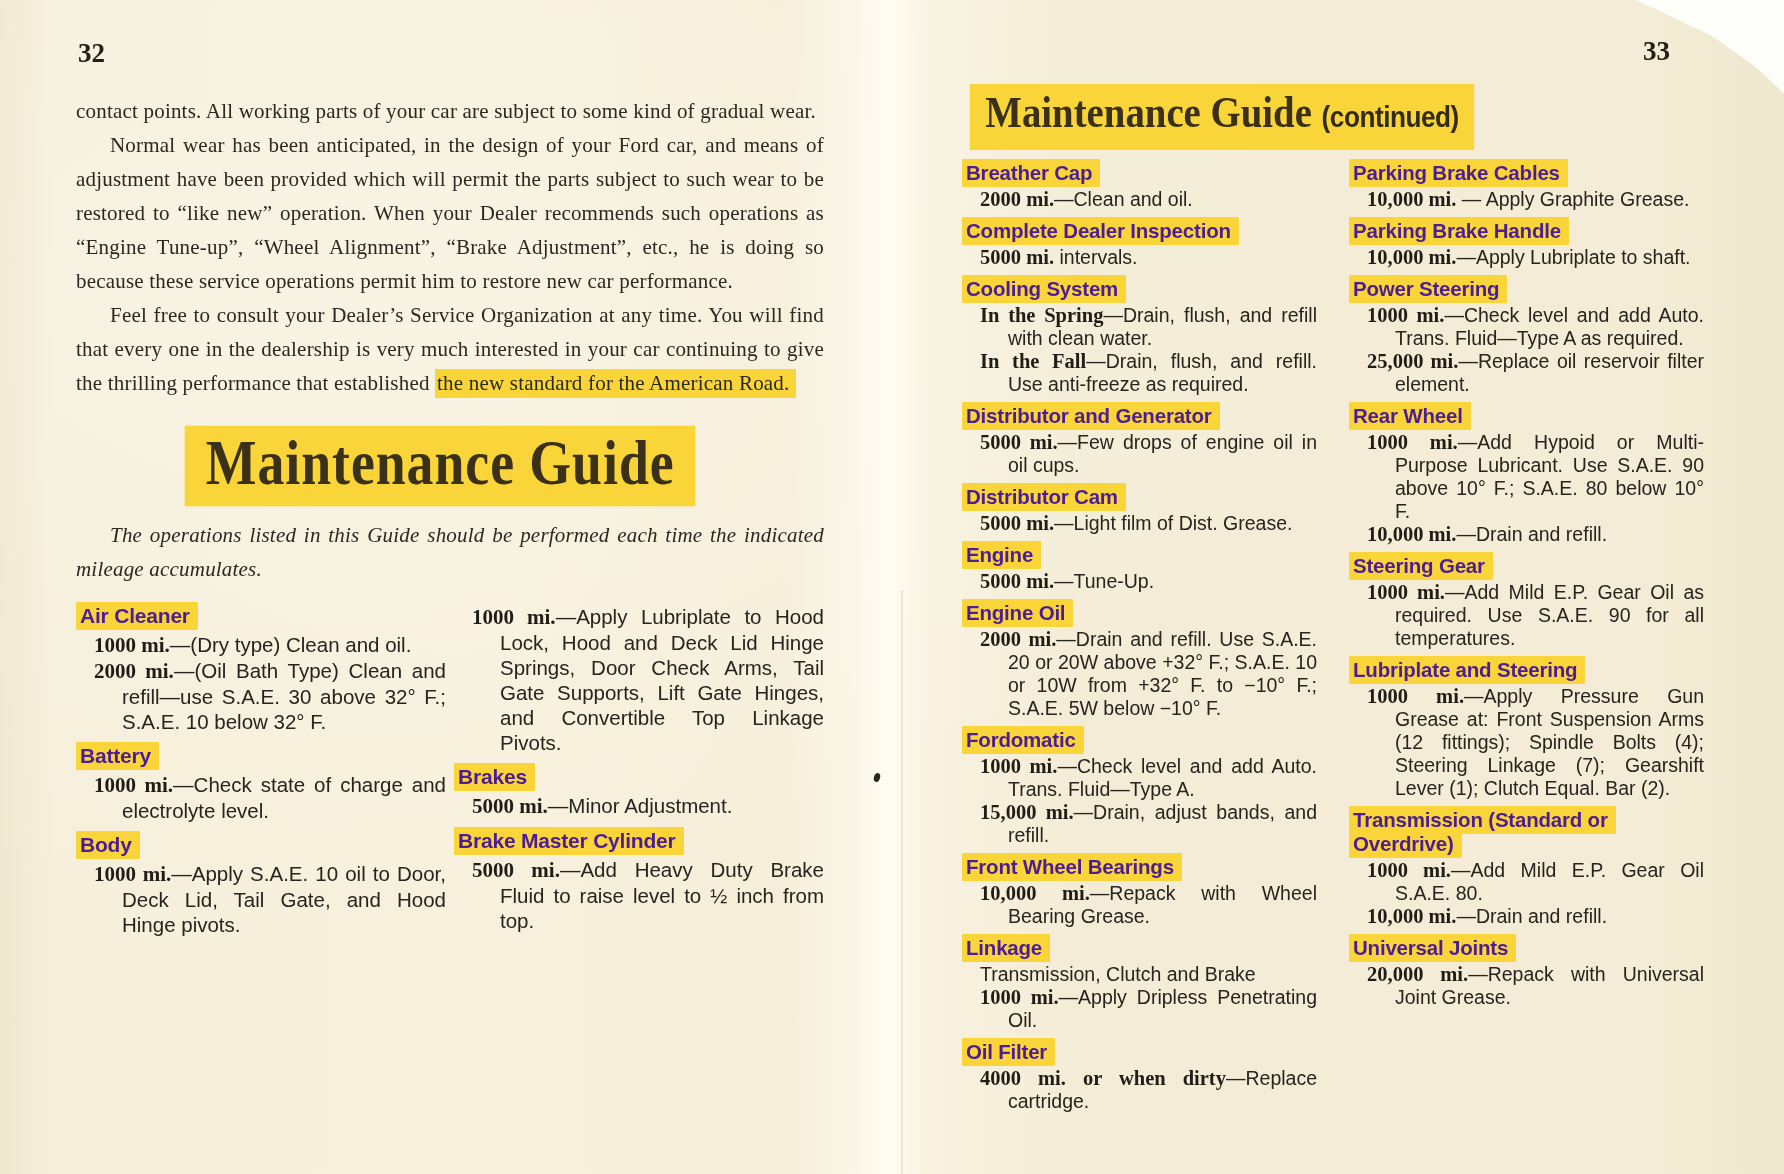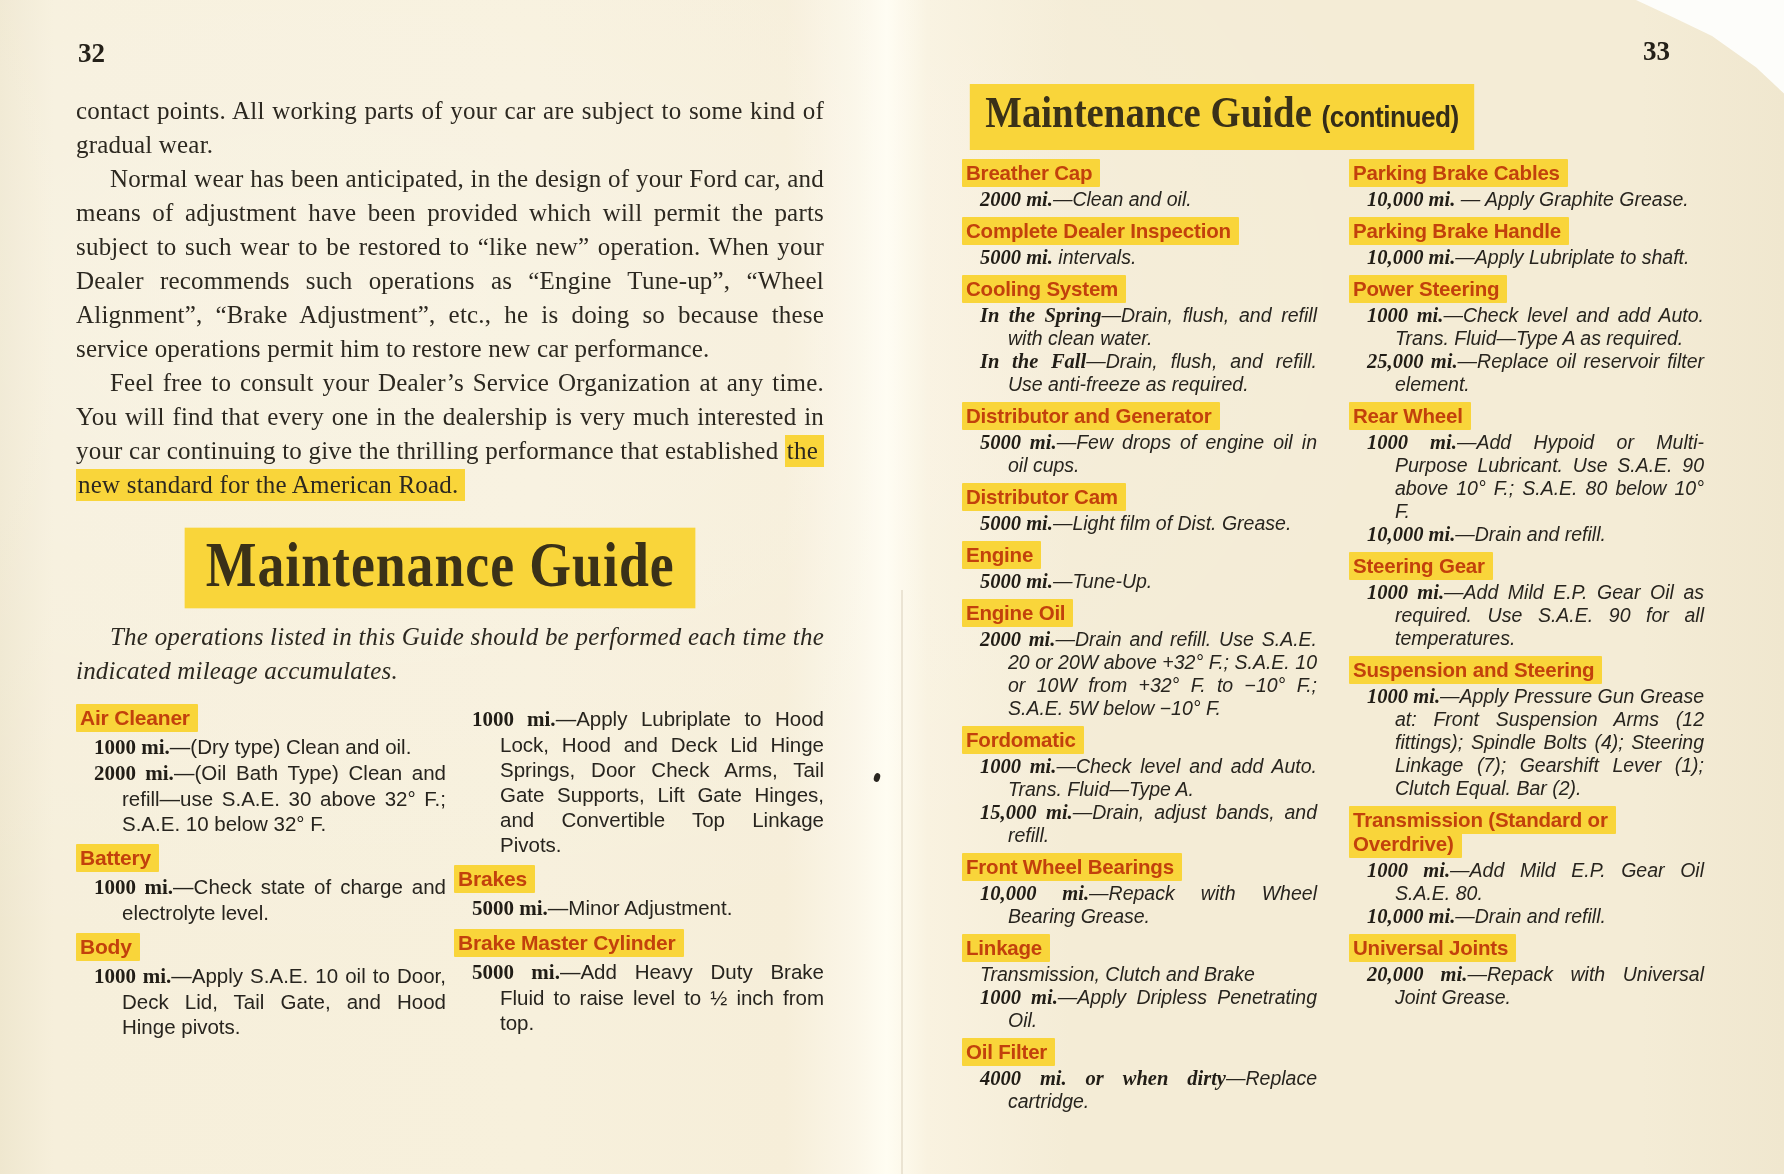--- a/index.html
+++ b/index.html
@@ -35,41 +35,41 @@
   .page-number{
     position:absolute; font-weight:bold; font-size:27px; color:#242018;
     font-family:"Liberation Serif", serif;
   }
   .pn-left{ left:78px; top:38px; }
   .pn-right{ left:1643px; top:36px; }
 
   
   .lp-text{ position:absolute; left:76px; top:94px; width:748px; }
   .para{
-    margin:0; font-size:25px; line-height:34px; text-align:justify;
+    margin:0; font-size:21px; line-height:34px; text-align:justify;
     color:#2c2820; letter-spacing:0.2px;
   }
   .para.indent{ text-indent:34px; }
   .para .hl{ padding:2px 6px 3px 2px; }
   .lp-title{ text-align:center; margin:30px 40px 16px 20px; }
   .lp-title .hl{
     display:inline-block; padding:2px 22px 8px 22px;
     font-family:"Liberation Serif", serif; font-weight:bold;
     font-size:56px; line-height:62px; color:#3a3118; letter-spacing:1px;
     transform:scale(0.96,1.12); transform-origin:center;
   }
   .intro{ margin:0 0 18px 0;font-style:italic; }
 
   
   .cols{ display:flex; gap:8px; }
   .col{ flex:1 1 0; min-width:0; }
   .mi{ margin:0 0 10px 0; }
   .mi-h{
     font-family:"Liberation Sans", sans-serif; font-weight:bold;
-    font-size:21px; line-height:24px; color:#c2410c; letter-spacing:-0.2px;
+    font-size:21px; line-height:24px; color:#4c1d95; letter-spacing:-0.2px;
     margin:0 0 4px 0;
   }
   .mi-h .hl{ padding:2px 8px 3px 4px; border-radius:1px; }
   .mi-e{
     margin:0; font-family:"Liberation Sans", sans-serif;
     font-size:20px; line-height:24px; color:#27241e;
     text-align:justify; padding-left:46px; text-indent:-28px;
   }
   .mi-pre{
     margin:0; font-family:"Liberation Sans", sans-serif;
@@ -89,21 +89,21 @@
     font-size:40px; line-height:46px; color:#3a3118;
     transform:scale(0.97,1.1); transform-origin:center;
   }
   .rp-title .cont{
     font-family:"Liberation Sans", sans-serif; font-weight:bold;
     font-size:27px; letter-spacing:-0.5px; color:#332c18;
   }
   .rp-cols{ gap:32px; }
   .rp-cols .mi{ margin-bottom:8px; }
   .rp-cols .mi-h{ font-size:20.5px; margin-bottom:3px; }
-  .rp-cols .mi-e, .rp-cols .mi-pre{ font-size:19.5px; line-height:23px;font-style:italic; }
+  .rp-cols .mi-e, .rp-cols .mi-pre{ font-size:19.5px; line-height:23px; }
   .rp-cols .lead{ font-size:20.5px; }
 </style>
 </head>
 <body>
 
 <div class="spread">
 
   <div class="torn-corner"></div>
   <div class="crease"></div>
   <div class="ink-dot"></div>
@@ -228,21 +228,21 @@
             <div class="mi">
               <div class="mi-h"><span class="hl">Rear Wheel</span></div>
               <p class="mi-e"><span class="lead">1000 mi.</span><span>—Add Hypoid or Multi-Purpose Lubricant. Use S.A.E. 90 above 10° F.; S.A.E. 80 below 10° F.</span></p>
               <p class="mi-e"><span class="lead">10,000 mi.</span><span>—Drain and refill.</span></p>
             </div>
             <div class="mi">
               <div class="mi-h"><span class="hl">Steering Gear</span></div>
               <p class="mi-e"><span class="lead">1000 mi.</span><span>—Add Mild E.P. Gear Oil as required. Use S.A.E. 90 for all temperatures.</span></p>
             </div>
             <div class="mi">
-              <div class="mi-h"><span class="hl">Suspension and Steering</span></div>
+              <div class="mi-h"><span class="hl">Lubriplate and Steering</span></div>
               <p class="mi-e"><span class="lead">1000 mi.</span><span>—Apply Pressure Gun Grease at: Front Suspension Arms (12 fittings); Spindle Bolts (4); Steering Linkage (7); Gearshift Lever (1); Clutch Equal. Bar (2).</span></p>
             </div>
             <div class="mi">
               <div class="mi-h"><span class="hl">Transmission (Standard or Overdrive)</span></div>
               <p class="mi-e"><span class="lead">1000 mi.</span><span>—Add Mild E.P. Gear Oil S.A.E. 80.</span></p>
               <p class="mi-e"><span class="lead">10,000 mi.</span><span>—Drain and refill.</span></p>
             </div>
             <div class="mi">
               <div class="mi-h"><span class="hl">Universal Joints</span></div>
               <p class="mi-e"><span class="lead">20,000 mi.</span><span>—Repack with Universal Joint Grease.</span></p>

